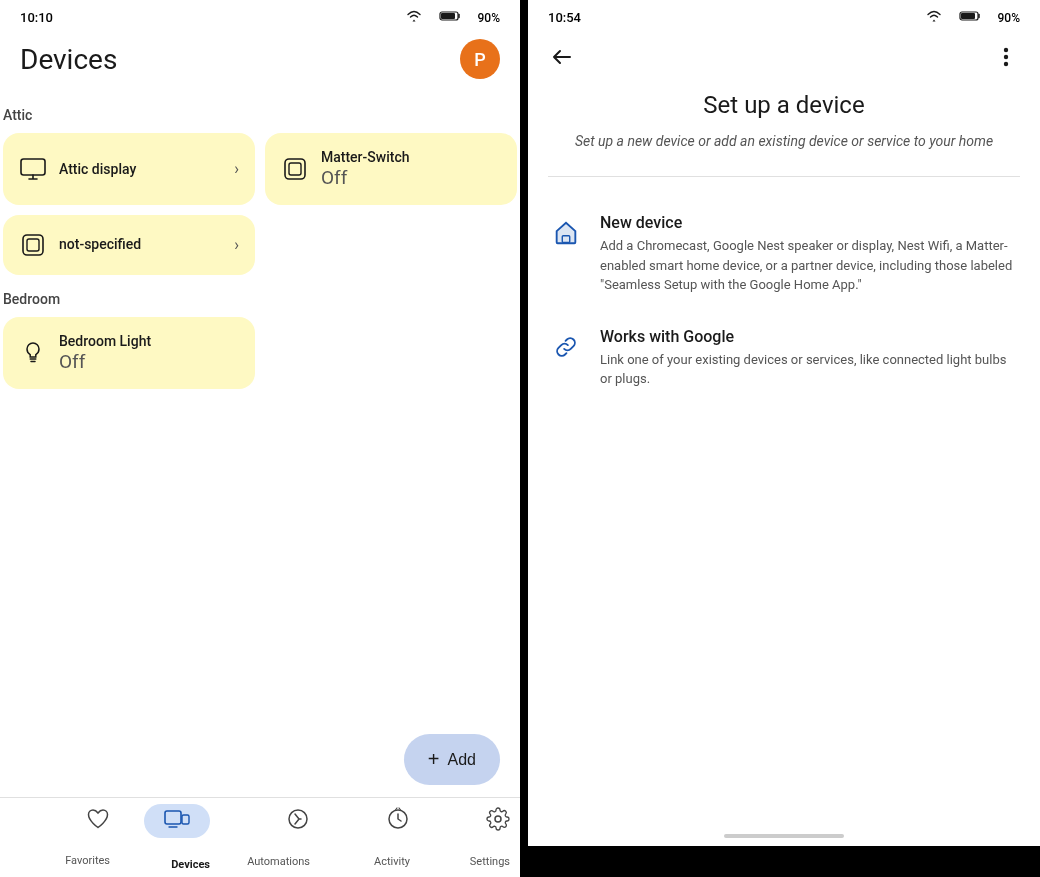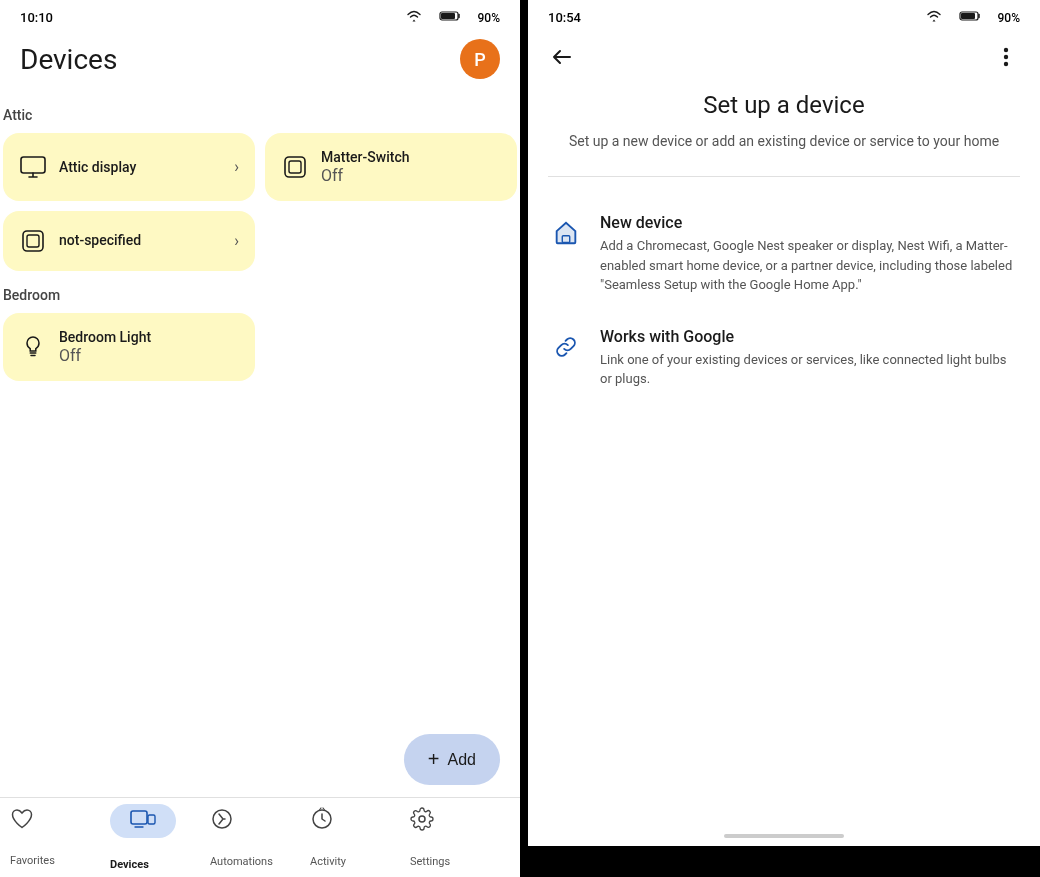--- a/index.html
+++ b/index.html
@@ -111,21 +111,21 @@
     .device-info { flex: 1; }
 
     .device-name {
       font-size: 14px;
       font-weight: 500;
       color: #1a1a1a;
       line-height: 1.2;
     }
 
     .device-status {
-      font-size: 16px;
+      font-size: 19px;
       color: #555;
     }
 
     .device-chevron {
       color: #555;
       font-size: 16px;
     }
 
     
     .bottom-nav {
@@ -134,21 +134,21 @@
       display: flex;
       align-items: center;
       padding: 0 10px;
       background: #fff;
     }
 
     .nav-item {
       flex: 1;
       display: flex;
       flex-direction: column;
-      align-items: flex-start;
+      align-items: flex-end;
       gap: 20px;
       padding: 8px 0;
       cursor: pointer;
       position: relative;
     }
 
     .nav-item.active .nav-icon-wrap {
       background: #d0dff7;
       border-radius: 20px;
       padding: 4px 20px;
@@ -263,20 +263,21 @@
       color: #1a1a1a;
       margin-bottom: 12px;
     }
 
     .setup-subtitle {
       font-size: 14px;
       color: #555;
       text-align: center;
       line-height: 1.5;
       margin-bottom: 24px;
+      font-style: italic;
     }
 
     .divider-line {
       border: none;
       border-top: 1px solid #e0e0e0;
       margin-bottom: 20px;
     }
 
     .option-item {
       display: flex;

